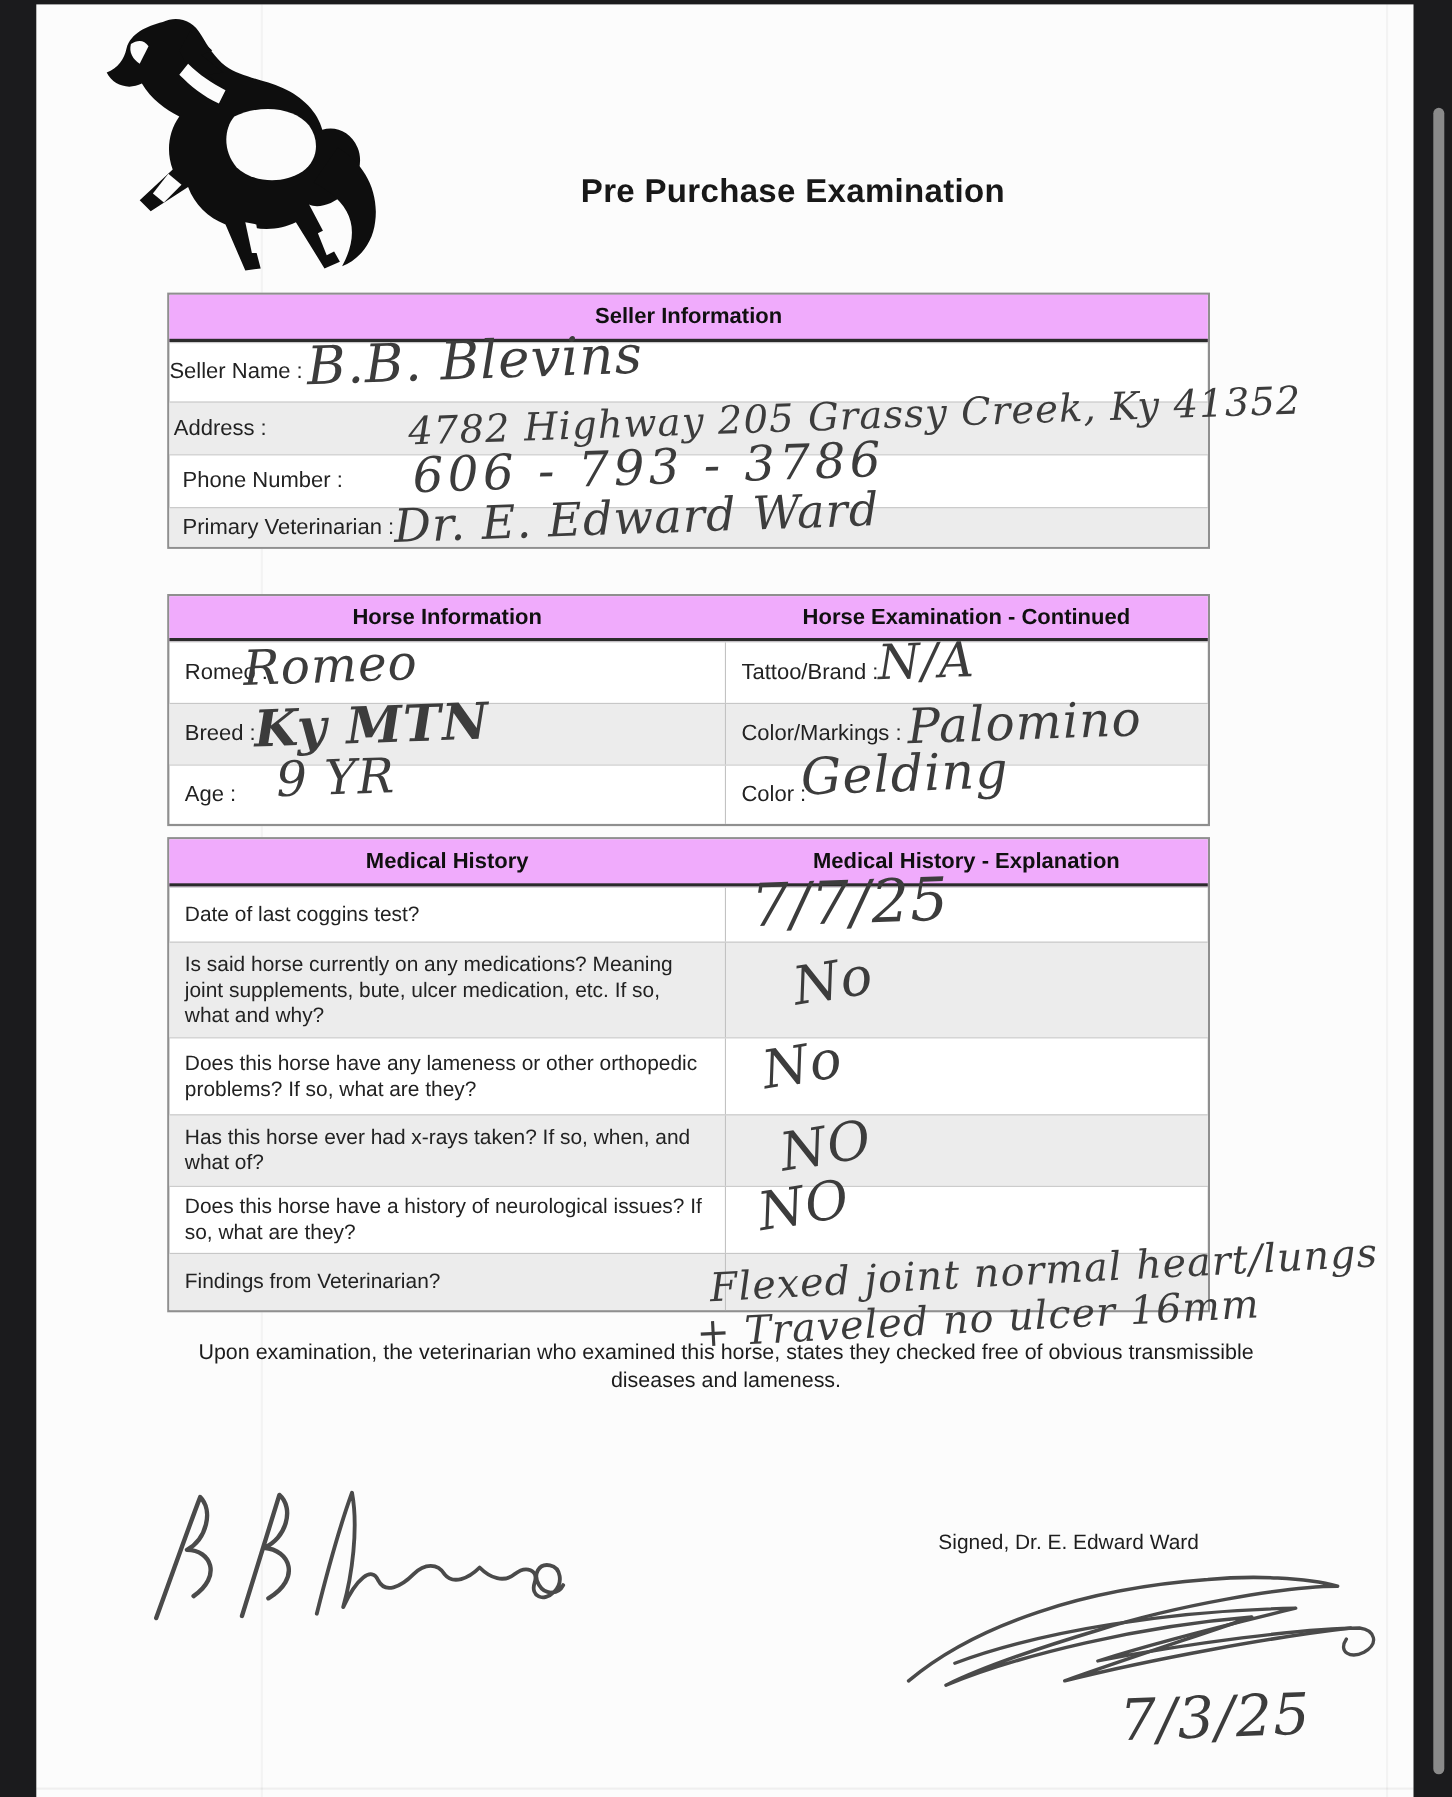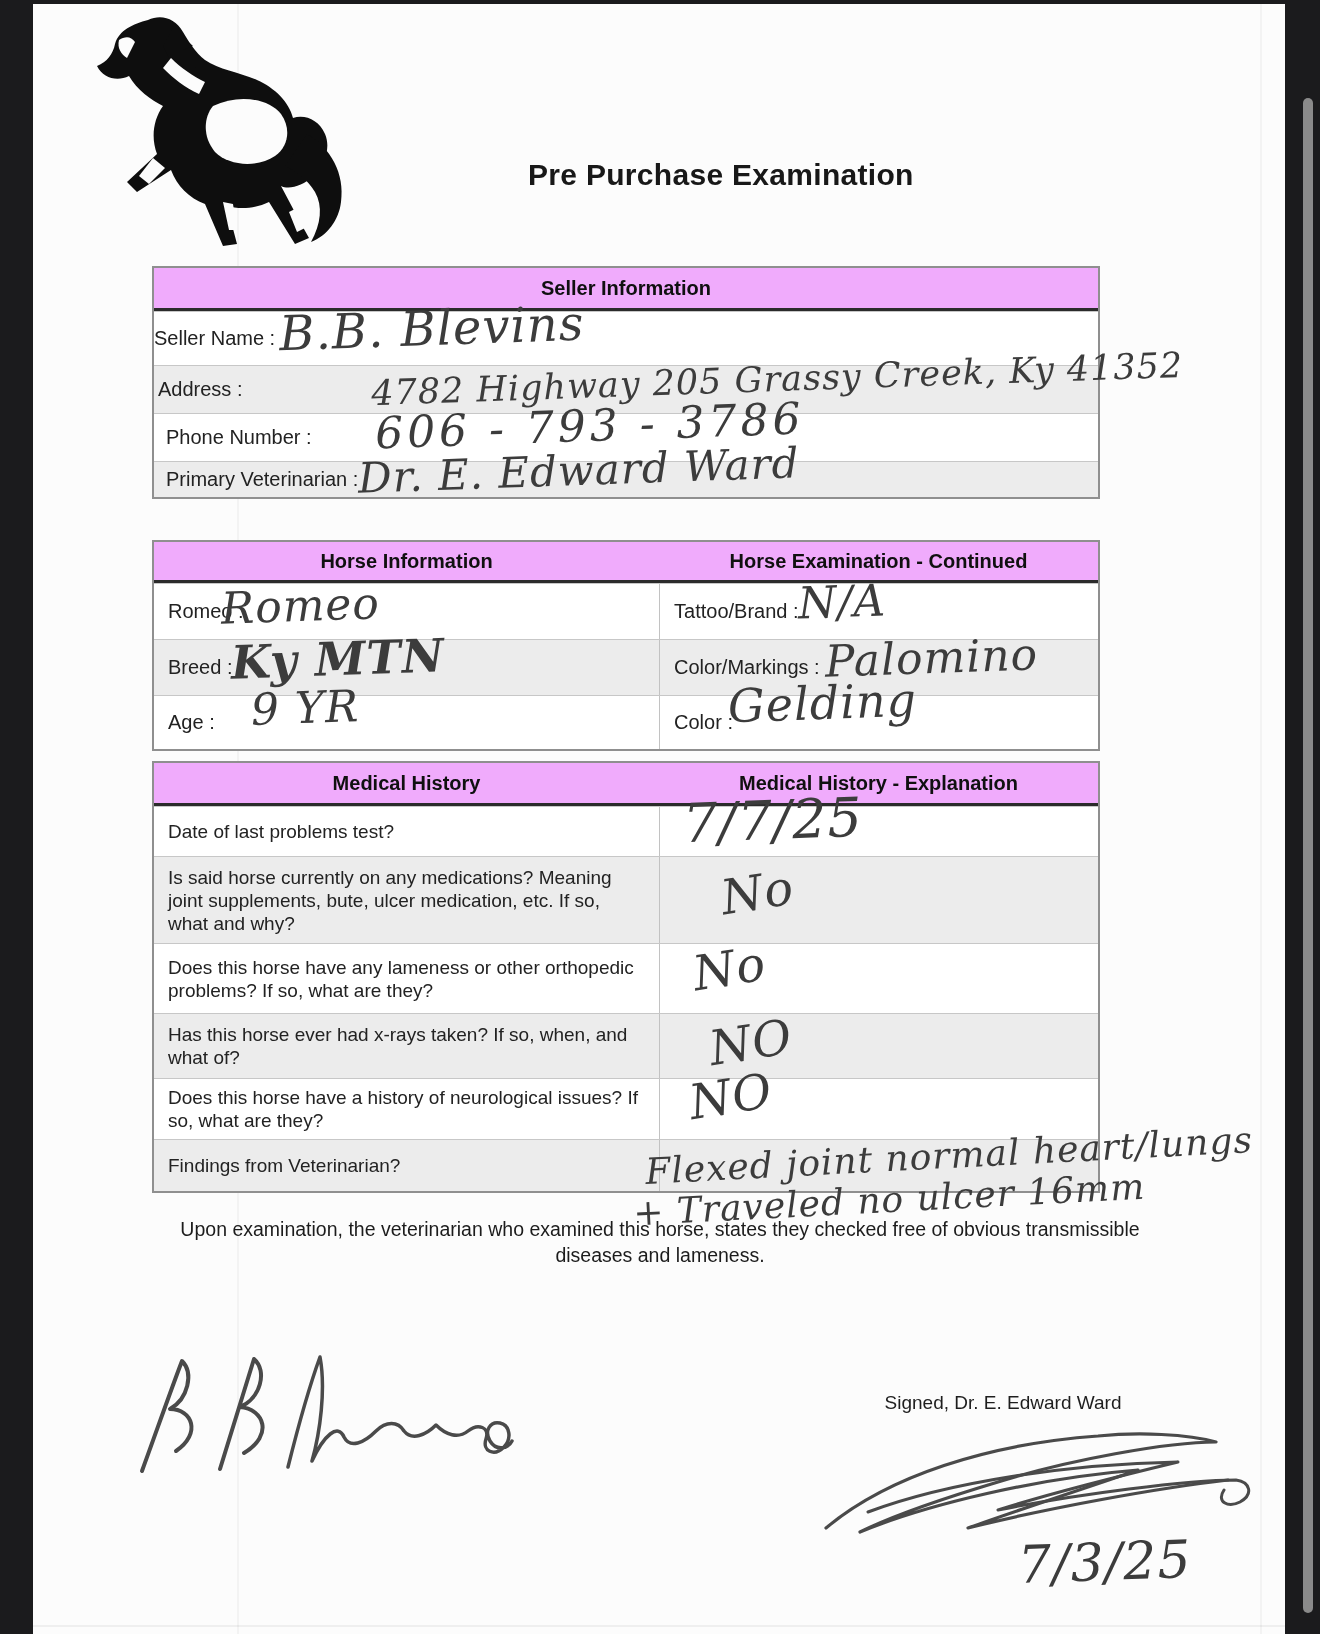--- a/index.html
+++ b/index.html
@@ -49,21 +49,21 @@
   }
   .hw.tilt{transform:rotate(-9deg)}
   .hw.tilt2{transform:rotate(-3deg)}
 
   .statement{
     position:absolute;left:127px;top:1210px;width:1000px;text-align:center;
     font-size:19.5px;line-height:26px;color:#1c1c1c;
   }
   .statement p{margin:2px}
   .signed-label{
-    position:absolute;left:820px;top:1388px;width:300px;text-align:center;
+    position:absolute;left:820px;top:1388px;width:300px;text-align:left;
     font-size:19px;color:#1e1e1e;white-space:nowrap;
   }
   .sig{position:absolute}
   .sig path{fill:none;stroke:#4a4a4a;stroke-linecap:round;stroke-linejoin:round}
   .date-hw{font-size:52px}
 </style>
 </head>
 <body>
 
 <div class="page">
@@ -139,21 +139,21 @@
         </span>
     </div>
   </div>
 
   <div class="tbl" style="top:757px">
     <div class="tbl-header split" style="height:40px">
       <span class="half">Medical History</span>
       <span class="half right">Medical History - Explanation</span>
     </div>
     <div class="t-row" style="height:50px">
-      <span class="cell l">Date of last problems test?</span>
+      <span class="cell l">Date of last coggins test?</span>
       <span class="cell r"></span>
     </div>
     <div class="t-row shade" style="height:87px">
       <span class="cell l">Is said horse currently on any medications? Meaning joint supplements, bute, ulcer medication, etc. If so, what and why?</span>
       <span class="cell r"></span>
     </div>
     <div class="t-row" style="height:70px">
       <span class="cell l">Does this horse have any lameness or other orthopedic problems? If so, what are they?</span>
       <span class="cell r"></span>
     </div>

